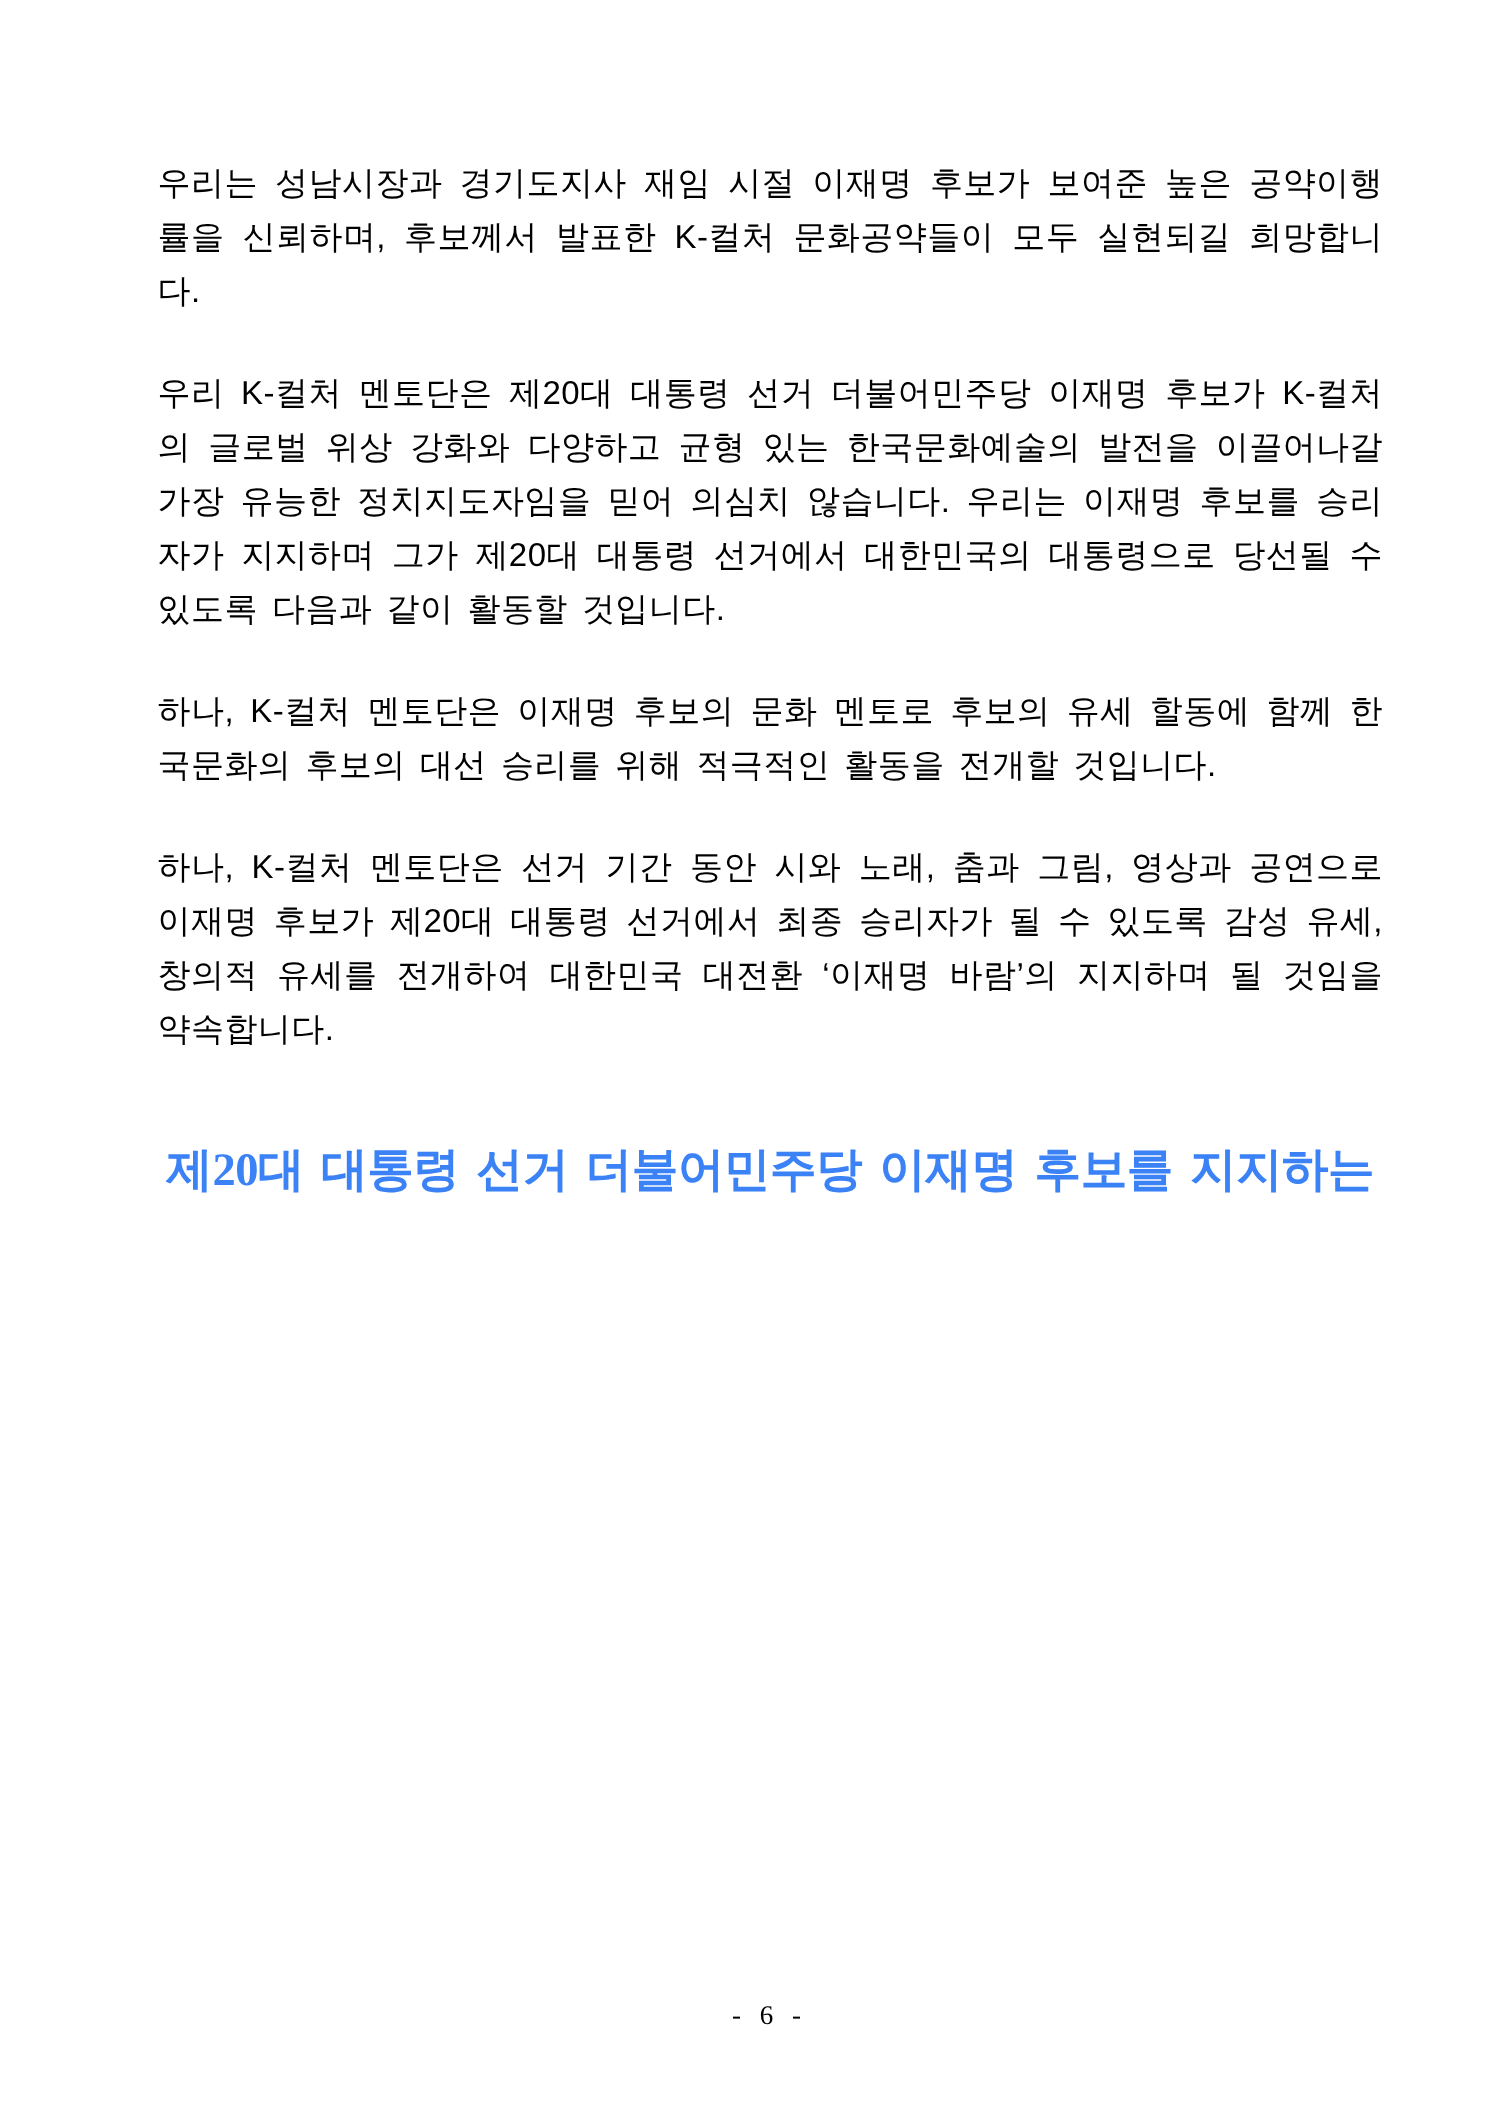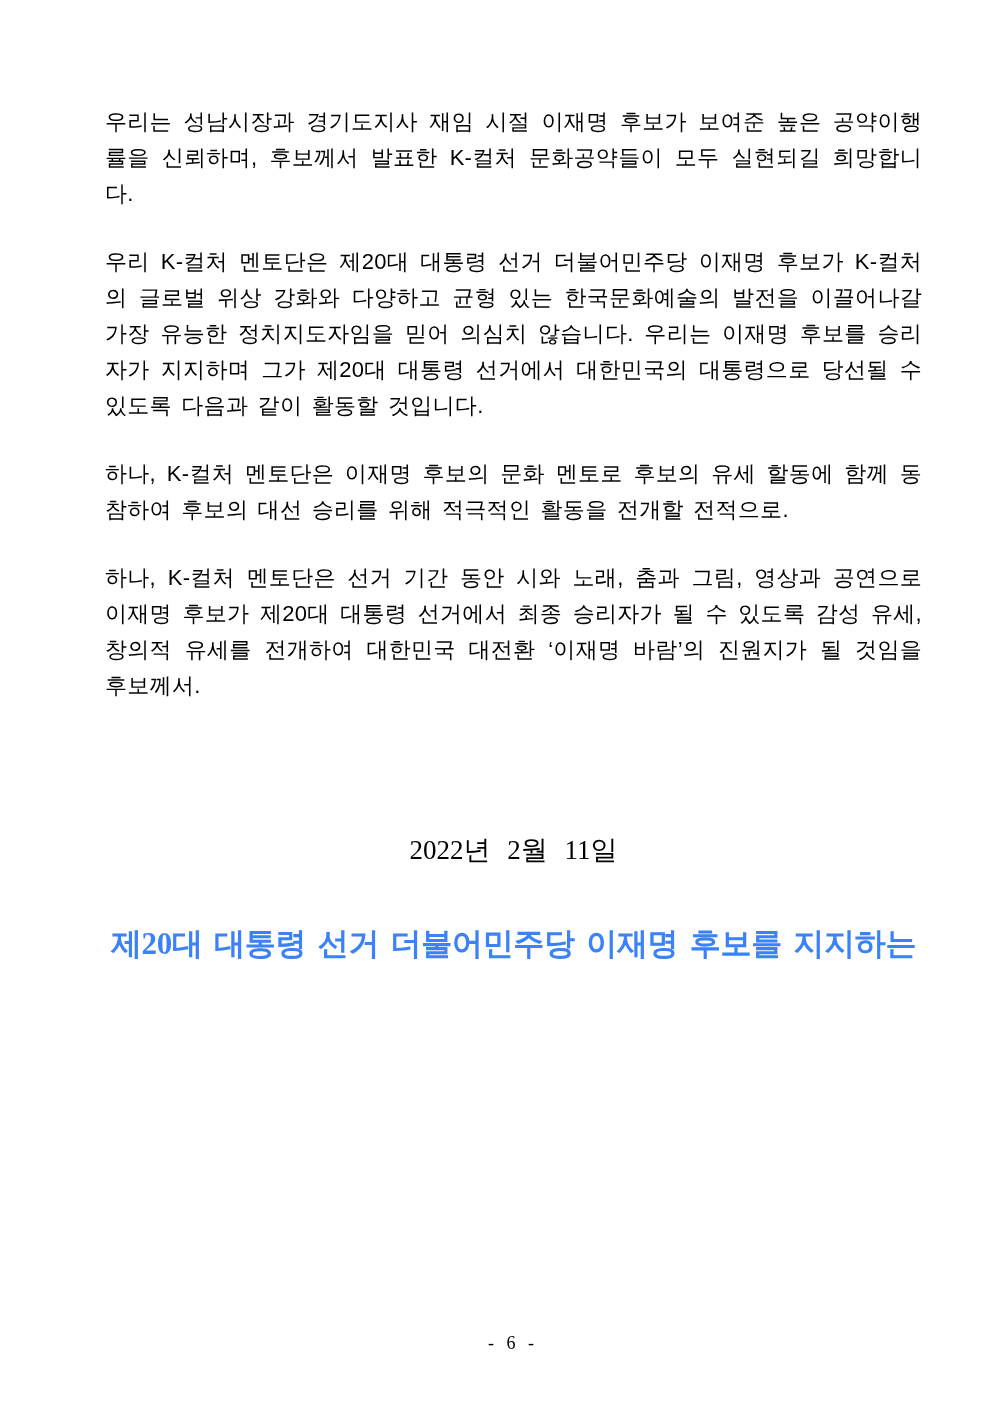--- a/index.html
+++ b/index.html
@@ -67,24 +67,23 @@
     color: #000000;
   }
 </style>
 </head>
 <body>
 
 <div class="page">
   <div class="content">
     <p class="body-para">우리는 성남시장과 경기도지사 재임 시절 이재명 후보가 보여준 높은 공약이행률을 신뢰하며, 후보께서 발표한 K-컬처 문화공약들이 모두 실현되길 희망합니다.</p>
     <p class="body-para">우리 K-컬처 멘토단은 제20대 대통령 선거 더불어민주당 이재명 후보가 K-컬처의 글로벌 위상 강화와 다양하고 균형 있는 한국문화예술의 발전을 이끌어나갈 가장 유능한 정치지도자임을 믿어 의심치 않습니다. 우리는 이재명 후보를 승리자가 지지하며 그가 제20대 대통령 선거에서 대한민국의 대통령으로 당선될 수 있도록 다음과 같이 활동할 것입니다.</p>
-    <p class="body-para">하나, K-컬처 멘토단은 이재명 후보의 문화 멘토로 후보의 유세 할동에 함께 동참하여 후보의 대선 승리를 위해 적극적인 활동을 전개할 전적으로.</p>
-    <p class="body-para">하나, K-컬처 멘토단은 선거 기간 동안 시와 노래, 춤과 그림, 영상과 공연으로 이재명 후보가 제20대 대통령 선거에서 최종 승리자가 될 수 있도록 감성 유세, 창의적 유세를 전개하여 대한민국 대전환 ‘이재명 바람’의 진원지가 될 것임을 후보께서.</p>
+    <p class="body-para">하나, K-컬처 멘토단은 이재명 후보의 문화 멘토로 후보의 유세 할동에 함께 한국문화의 후보의 대선 승리를 위해 적극적인 활동을 전개할 것입니다.</p>
+    <p class="body-para">하나, K-컬처 멘토단은 선거 기간 동안 시와 노래, 춤과 그림, 영상과 공연으로 이재명 후보가 제20대 대통령 선거에서 최종 승리자가 될 수 있도록 감성 유세, 창의적 유세를 전개하여 대한민국 대전환 ‘이재명 바람’의 지지하며 될 것임을 약속합니다.</p>
 
-    <div class="date-line">2022년 2월 11일</div>
 
     <div class="signature-block">
       <div class="signature-line">제20대 대통령 선거 더불어민주당 이재명 후보를 지지하는</div>
     </div>
   </div>
 
   <div class="page-footer">- 6 -</div>
 </div>
 
 </body></html>

